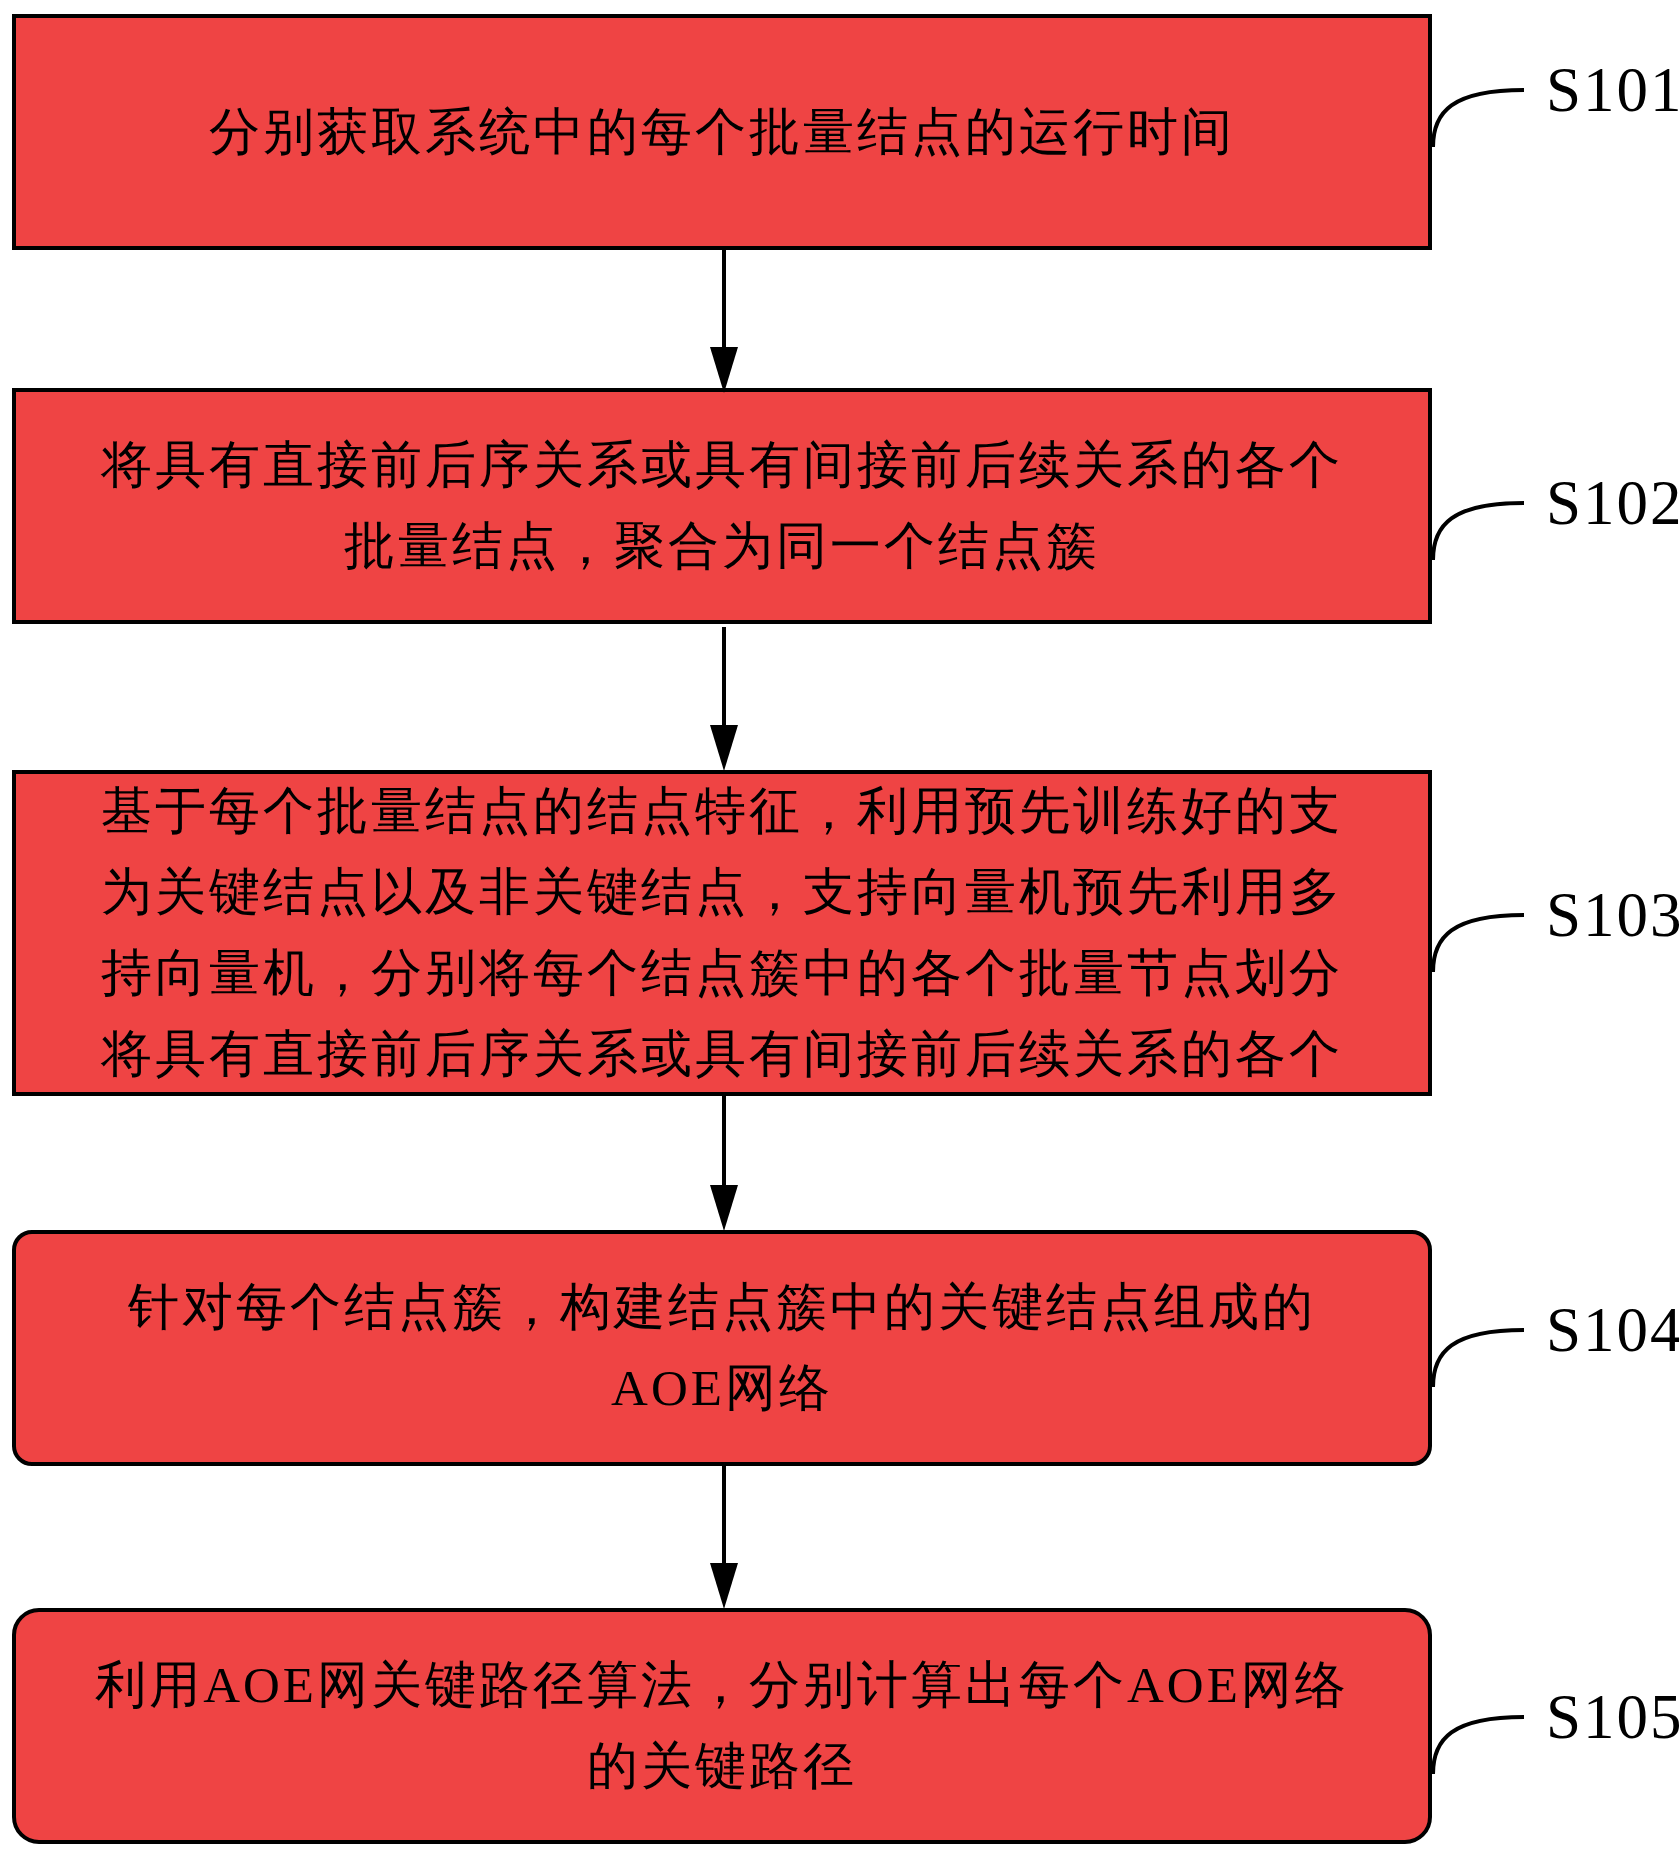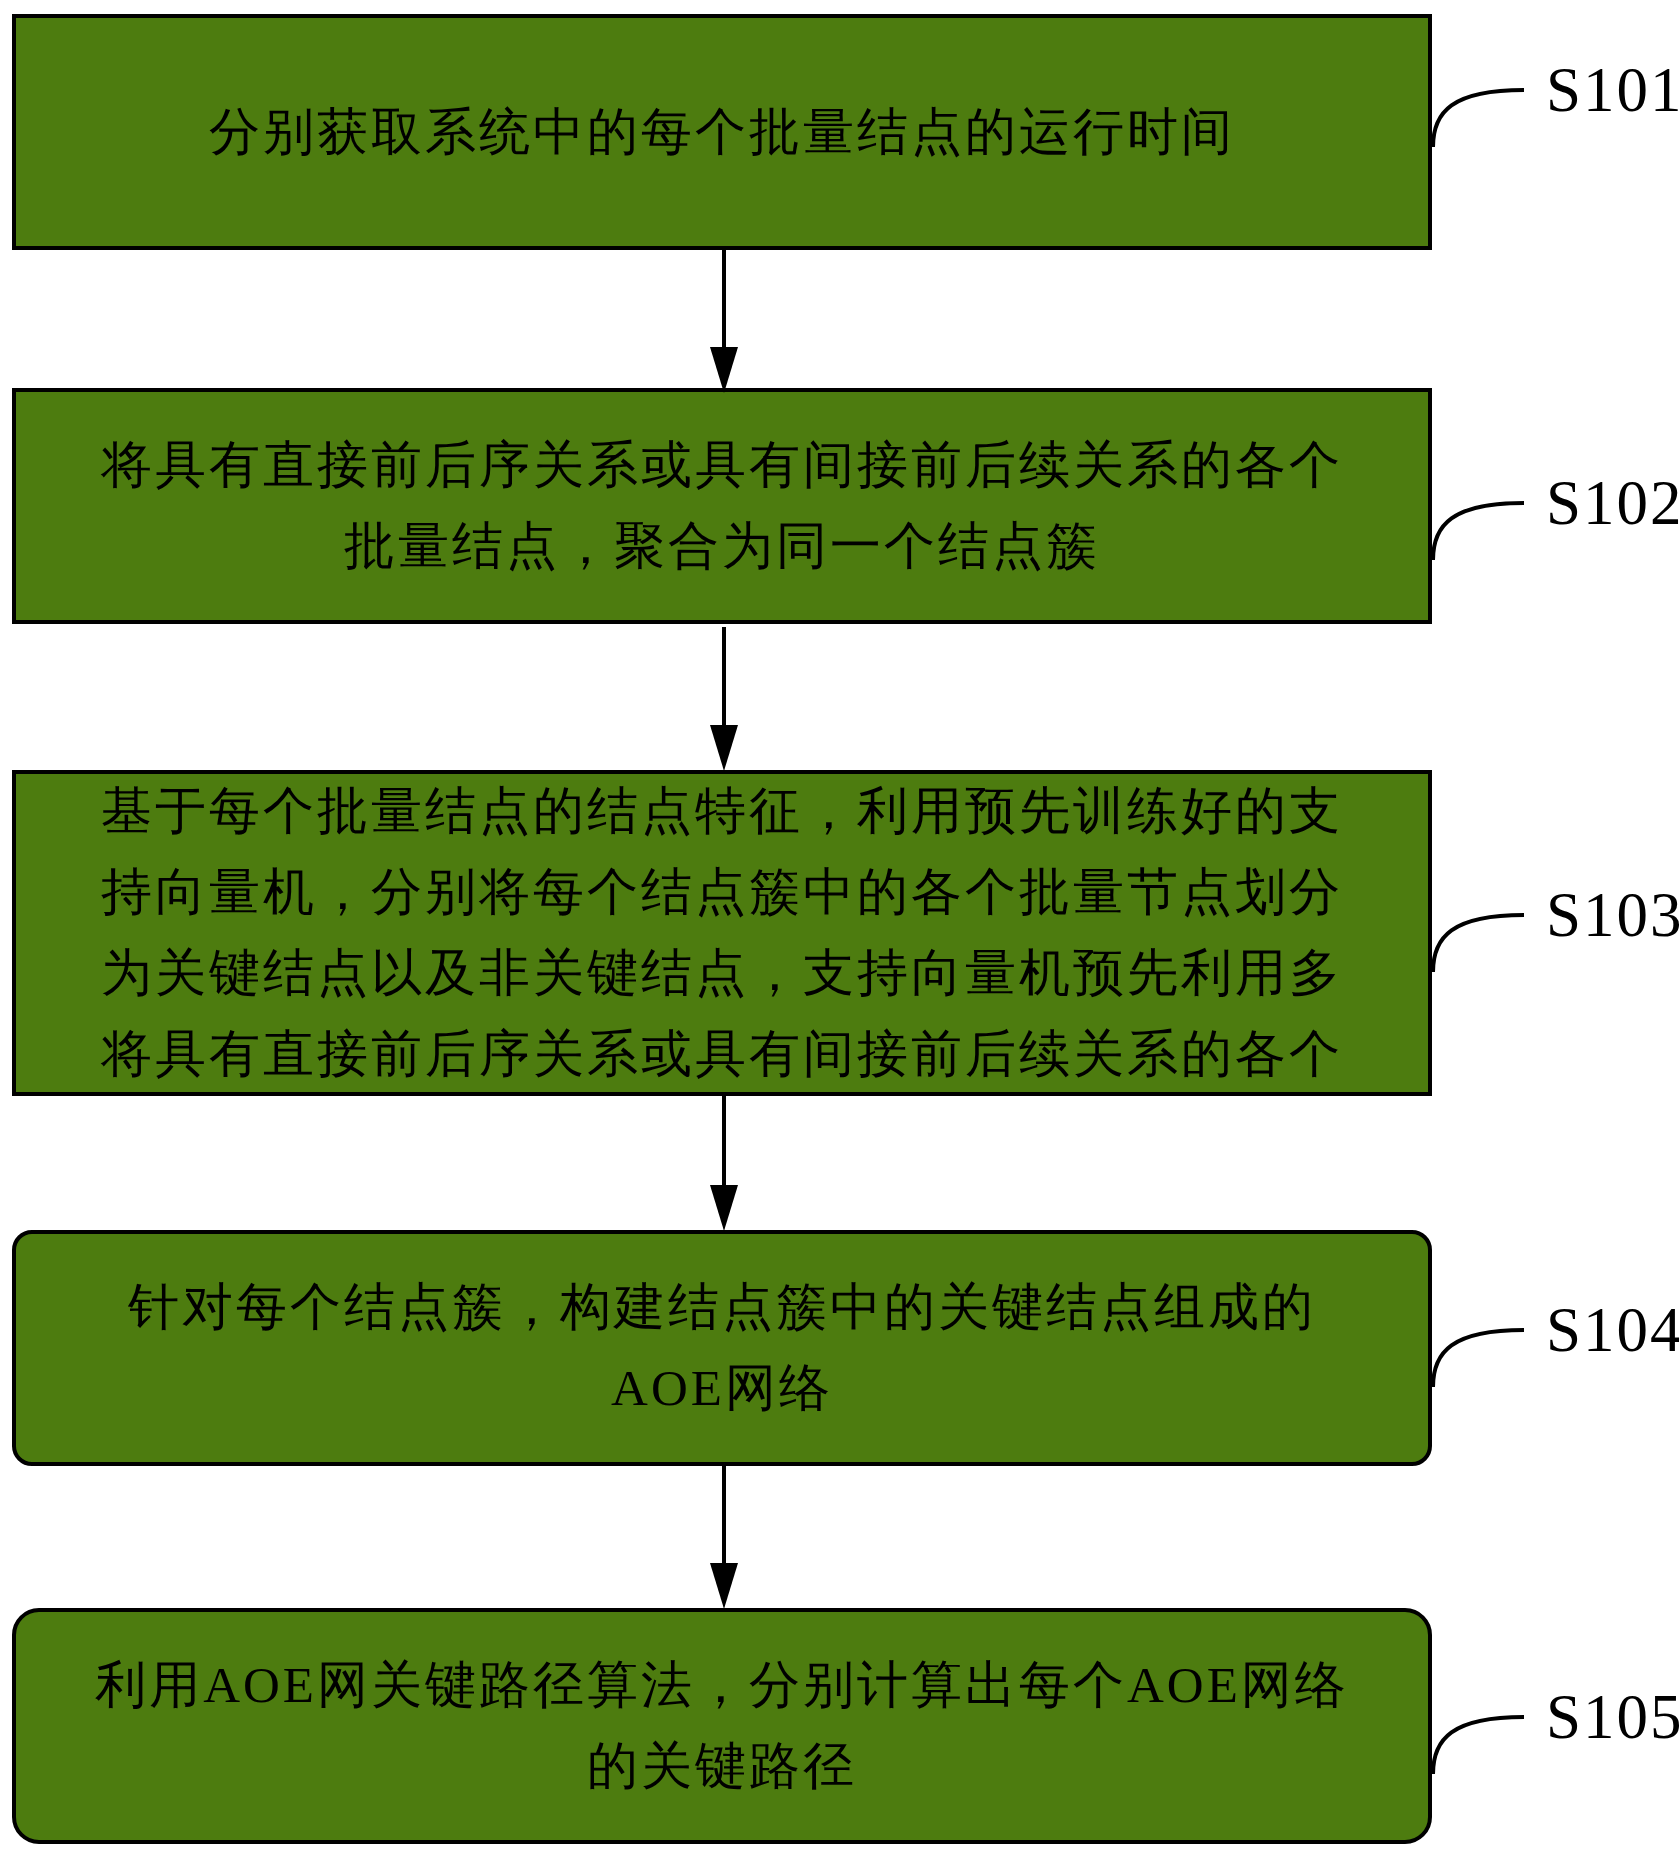--- a/index.html
+++ b/index.html
@@ -15,21 +15,21 @@
     font-family: "Liberation Serif", "DejaVu Serif", serif;
     color: #000000;
     overflow: hidden;
   }
   .flow-box {
     position: absolute;
     left: 12px;
     width: 1420px;
     border: 4px solid #000000;
     box-sizing: border-box;
-    background: #4d7c0f;
+    background: #ef4444;
     display: flex;
     flex-direction: column;
     justify-content: center;
     align-items: center;
   }
   .box-line {
     font-size: 51px;
     line-height: 81px;
     letter-spacing: 3px;
     white-space: nowrap;
@@ -76,22 +76,22 @@
     <div class="box-line">分别获取系统中的每个批量结点的运行时间</div>
   </div>
 
   <div class="flow-box" style="top:388px; height:236px;">
     <div class="box-line">将具有直接前后序关系或具有间接前后续关系的各个</div>
     <div class="box-line">批量结点，聚合为同一个结点簇</div>
   </div>
 
   <div class="flow-box" style="top:770px; height:326px;">
     <div class="box-line">基于每个批量结点的结点特征，利用预先训练好的支</div>
+    <div class="box-line">为关键结点以及非关键结点，支持向量机预先利用多</div>
     <div class="box-line">持向量机，分别将每个结点簇中的各个批量节点划分</div>
-    <div class="box-line">为关键结点以及非关键结点，支持向量机预先利用多</div>
     <div class="box-line">将具有直接前后序关系或具有间接前后续关系的各个</div>
   </div>
 
   <div class="flow-box" style="top:1230px; height:236px;border-radius:20px;">
     <div class="box-line">针对每个结点簇，构建结点簇中的关键结点组成的</div>
     <div class="box-line">AOE网络</div>
   </div>
 
   <div class="flow-box" style="top:1608px; height:236px;border-radius:27px;">
     <div class="box-line">利用AOE网关键路径算法，分别计算出每个AOE网络</div>

